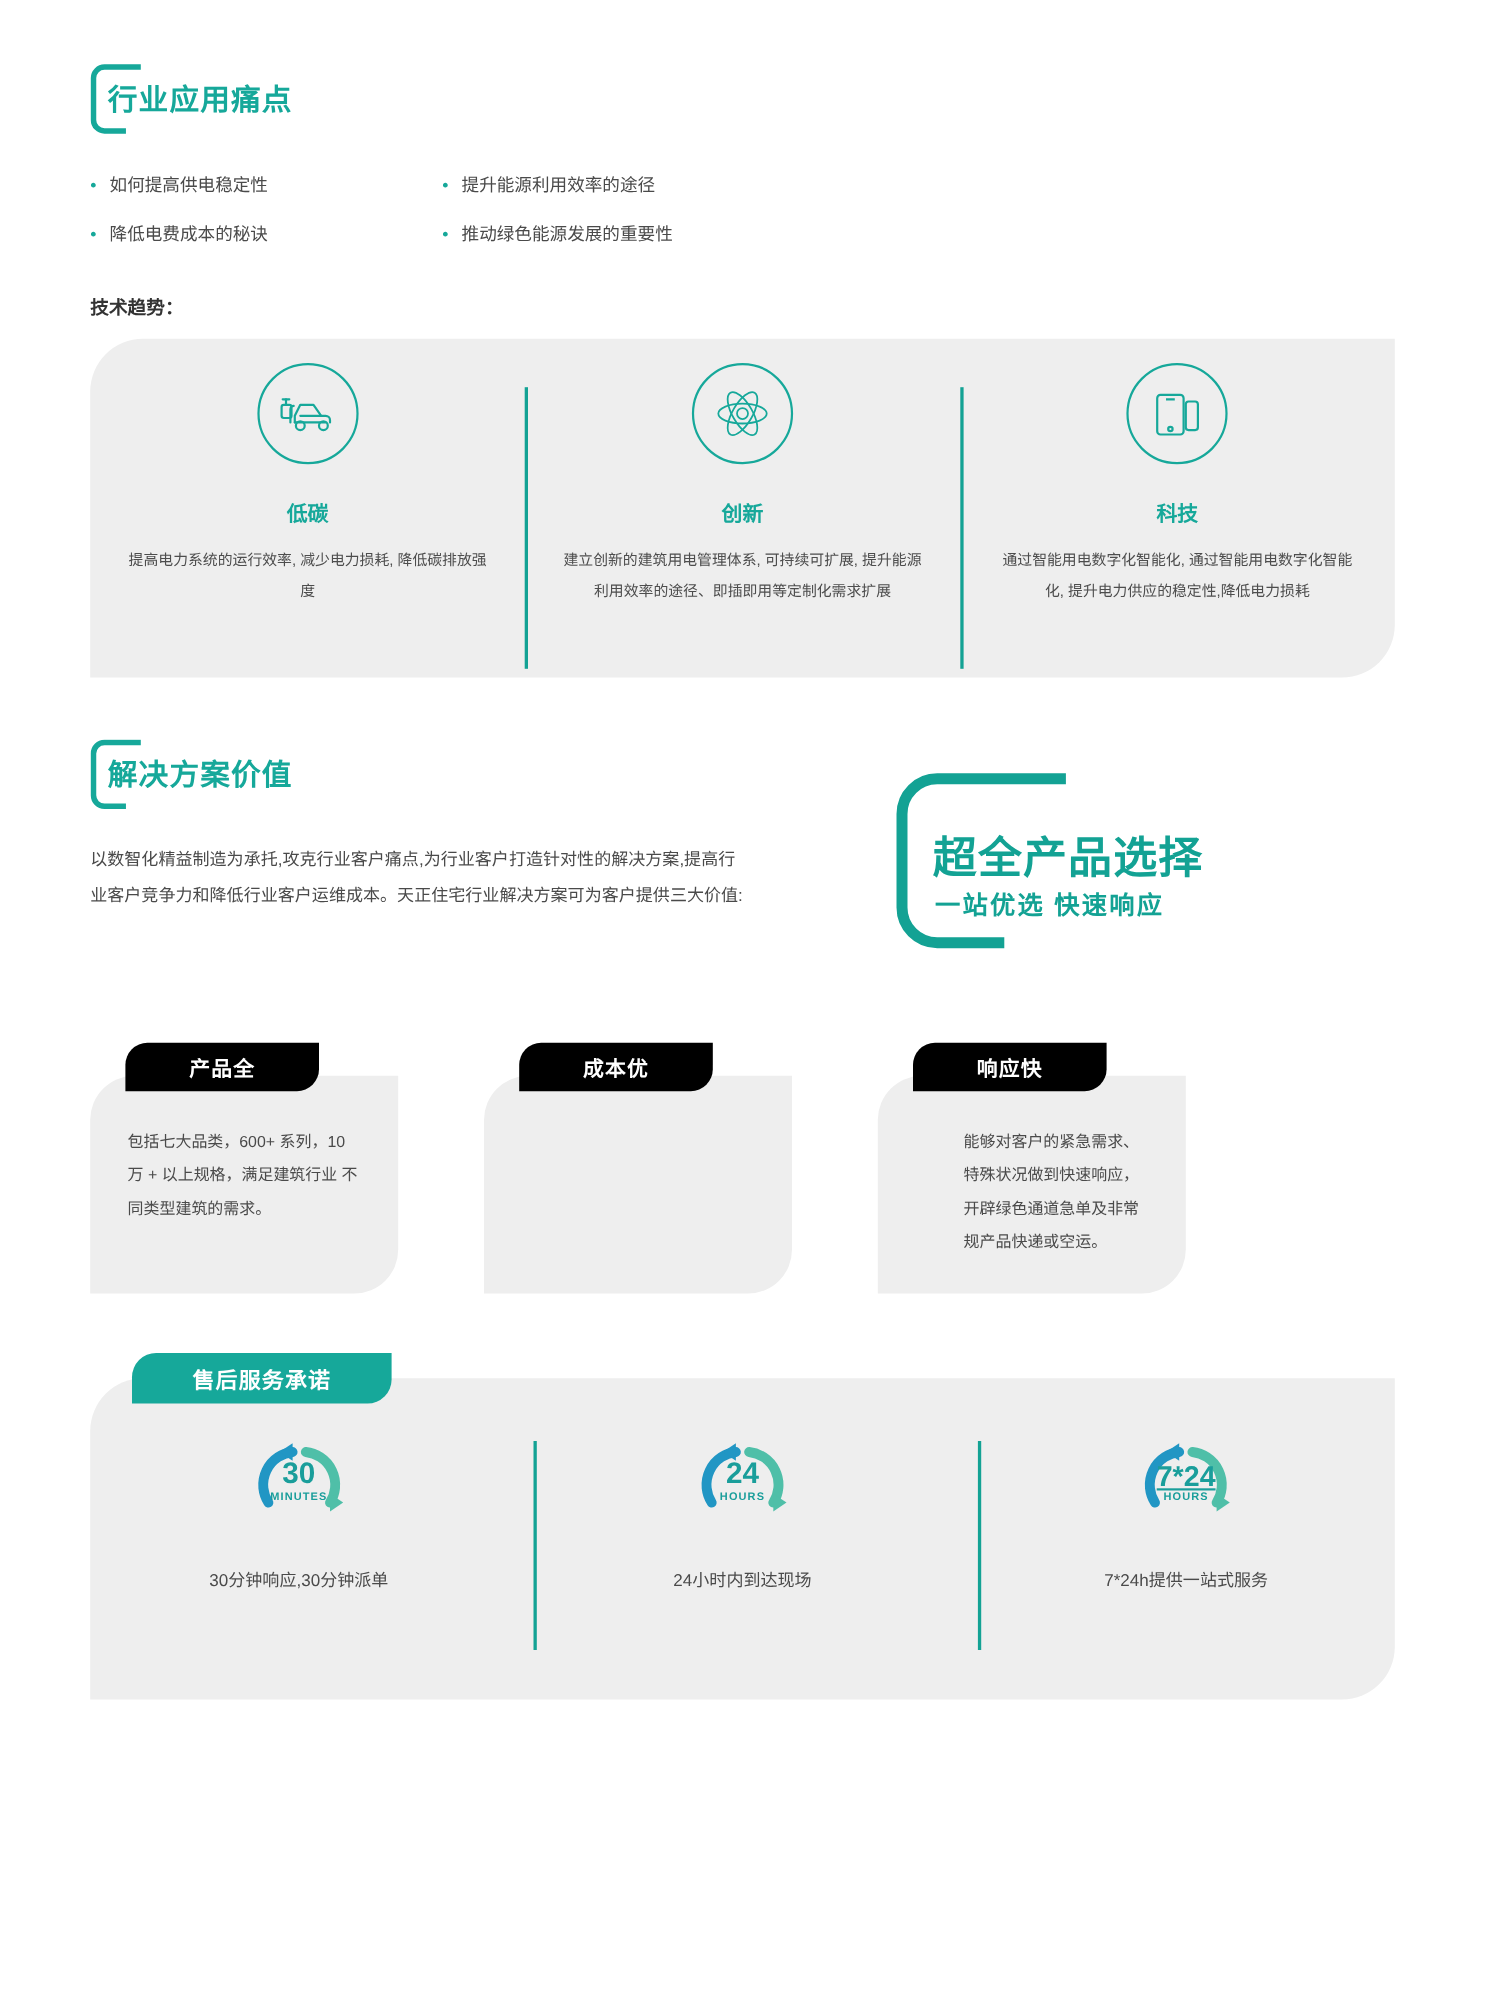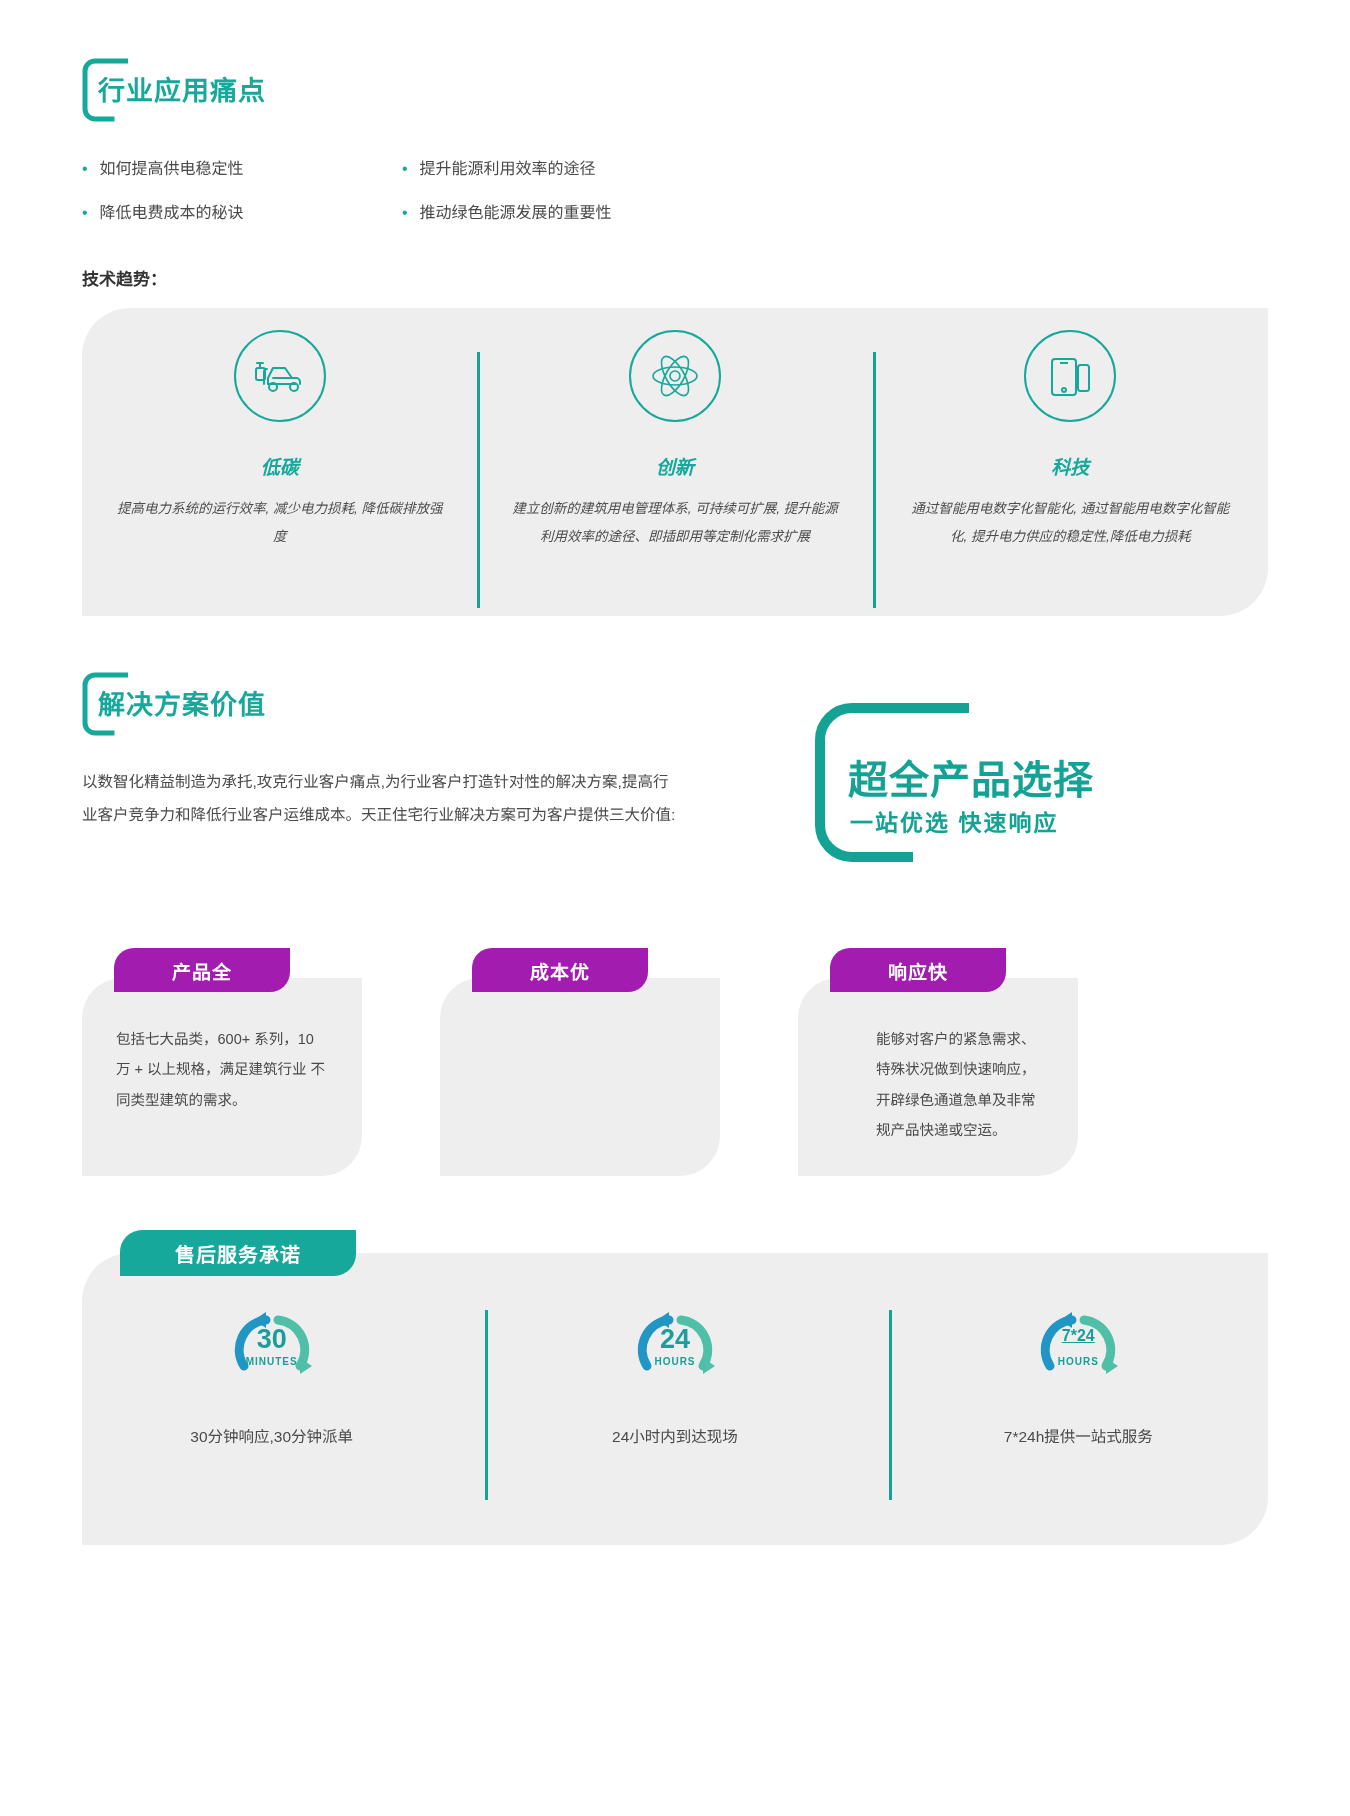--- a/index.html
+++ b/index.html
@@ -74,21 +74,20 @@
   .trend-row {
     position: absolute;
     display: flex;
     width: 100%;
   }
   .trend-col {
     flex: 1 1 0;
     text-align: center;
     position: relative;
     padding: 0 34px;
-    font-style: italic;
   }
   .trend-col + .trend-col::before {
     content: "";
     position: absolute;
     left: 0; top: 22px;
     width: 3px; height: 256px;
     background: #13a294;
   }
   .circle-icon {
     width: 92px; height: 92px;
@@ -153,21 +152,21 @@
     background: #eeeeee;
     border-top-left-radius: 40px;
     border-bottom-right-radius: 40px;
   }
   .vtab {
     position: absolute;
     top: -30px;
     left: 32px;
     width: 176px;
     height: 44px;
-    background: #a21caf;
+    background: #000000;
     border-top-left-radius: 20px;
     border-bottom-right-radius: 20px;
     color: #fff;
     font-size: 19px;
     font-weight: bold;
     display: flex;
     align-items: center;
     justify-content: center;
     letter-spacing: 1px;
   }
@@ -406,20 +405,20 @@
     <div class="promise-col">
       <div class="promise-badge">
         <svg width="104" height="96" viewBox="0 0 104 96" style="position:absolute;left:0;top:0;">
           <g fill="none" stroke-width="9" stroke-linecap="round">
             <path d="M24 66 A30 30 0 0 1 46 20" stroke="#2196c4"></path>
             <path d="M58 20 A30 30 0 0 1 80 66" stroke="#4fbfa8"></path>
           </g>
           <path d="M46 12 L46 28 L34 20 Z" fill="#2196c4"></path>
           <path d="M80 58 L92 66 L80 74 Z" fill="#4fbfa8"></path>
         </svg>
-        <div class="badge-main" style="font-size:16px; top:27px;text-decoration:underline;">7*24</div>
+        <div class="badge-main" style="font-size:26px; top:27px;text-decoration:underline;">7*24</div>
         <div class="badge-sub">HOURS</div>
       </div>
       <div class="promise-text">7*24h提供一站式服务</div>
     </div>
   </div>
 
 </div>
 
 </body></html>

